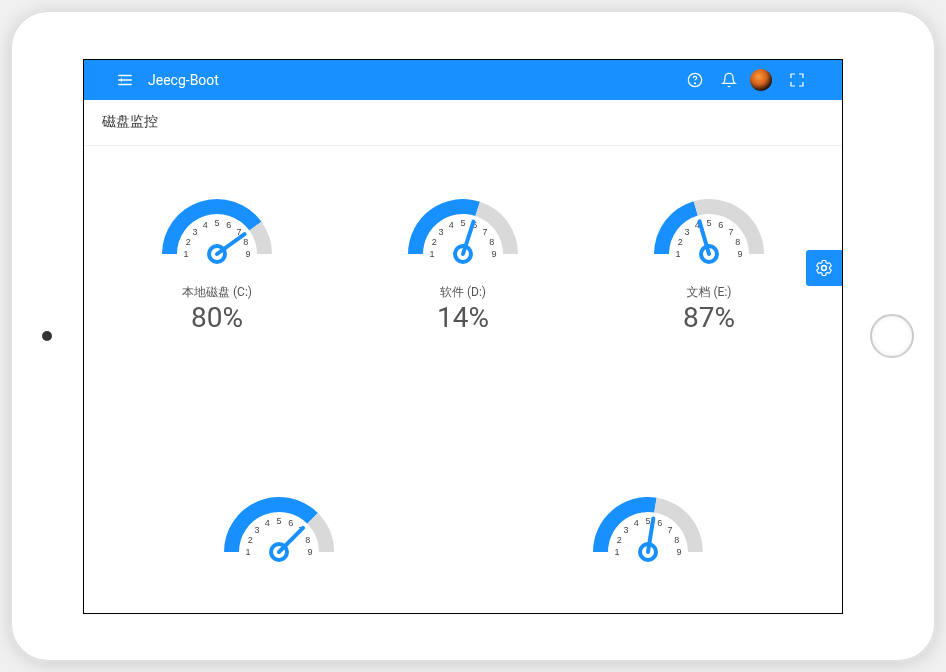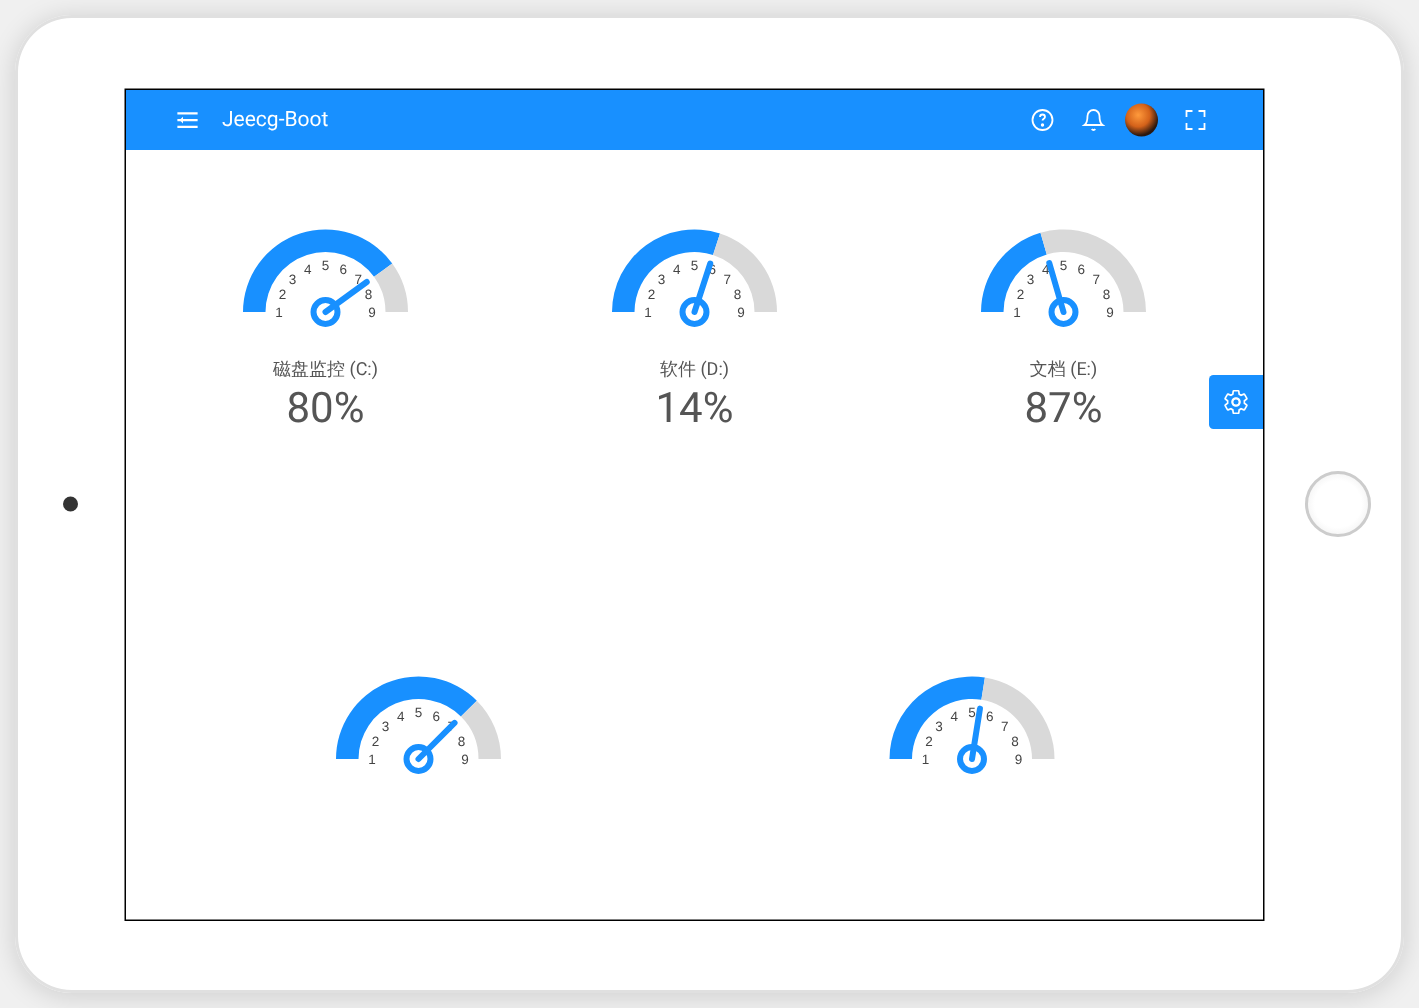--- a/index.html
+++ b/index.html
@@ -200,20 +200,23 @@
         </svg>
       </div>
       <div class="avatar"></div>
       <div class="header-icon">
         <svg width="16" height="16" viewBox="0 0 24 24" fill="none" stroke="#fff" stroke-width="1.8">
           <path d="M3 9V3h6M21 9V3h-6M3 15v6h6M21 15v6h-6"></path>
         </svg>
       </div>
     </div>
 
+    <div class="page-title-bar">
+      <span>磁盘监控</span>
+    </div>
 
     <div class="content-area">
       <div class="gauge-row">
           <div class="gauge-cell">
     <div class="gauge-wrap">
     <svg class="gauge-svg" viewBox="0 0 140 90">
       <path d="M 15 78 A 55 55 0 0 1 114.49593469062211 45.671811123913976 L 102.36067977499789 54.48858990830107 A 40 40 0 0 0 30 78 Z" fill="#1890ff"></path>
       <path d="M 114.49593469062211 45.671811123913976 A 55 55 0 0 1 125 78 L 110 78 A 40 40 0 0 0 102.36067977499789 54.48858990830107 Z" fill="#d9d9d9"></path>
       <text class="tick-label" x="39" y="81" text-anchor="middle">1</text>
                 <text class="tick-label" x="41.35973449215011" y="69.13681359668222" text-anchor="middle">2</text>
@@ -223,21 +226,21 @@
                 <text class="tick-label" x="81.86318640331778" y="52.35973449215011" text-anchor="middle">6</text>
                 <text class="tick-label" x="91.92031021678298" y="59.07968978321703" text-anchor="middle">7</text>
                 <text class="tick-label" x="98.64026550784989" y="69.13681359668222" text-anchor="middle">8</text>
                 <text class="tick-label" x="101" y="81" text-anchor="middle">9</text>
 
     <circle cx="70" cy="78" r="8" fill="none" stroke="#1890ff" stroke-width="4"></circle>
     <line x1="70" y1="78" x2="97.5065778087482" y2="58.01530142205591" stroke="#1890ff" stroke-width="4" stroke-linecap="round"></line>
 
     </svg>
   </div>
-    <div class="gauge-label">磁盘监控 (C:)</div>
+    <div class="gauge-label">本地磁盘 (C:)</div>
     <div class="gauge-value">80%</div>
   </div>
           <div class="gauge-cell">
     <div class="gauge-wrap">
     <svg class="gauge-svg" viewBox="0 0 140 90">
       <path d="M 15 78 A 55 55 0 0 1 86.99593469062211 25.691891603766557 L 82.36067977499789 39.95773934819386 A 40 40 0 0 0 30 78 Z" fill="#1890ff"></path>
       <path d="M 86.99593469062211 25.691891603766557 A 55 55 0 0 1 125 78 L 110 78 A 40 40 0 0 0 82.36067977499789 39.95773934819386 Z" fill="#d9d9d9"></path>
       <text class="tick-label" x="39" y="81" text-anchor="middle">1</text>
                 <text class="tick-label" x="41.35973449215011" y="69.13681359668222" text-anchor="middle">2</text>
                 <text class="tick-label" x="48.07968978321703" y="59.07968978321702" text-anchor="middle">3</text>

